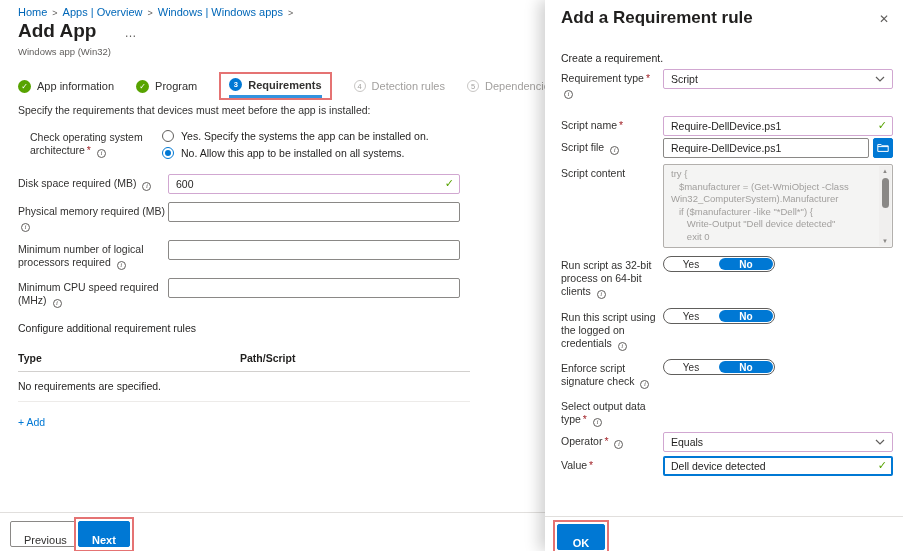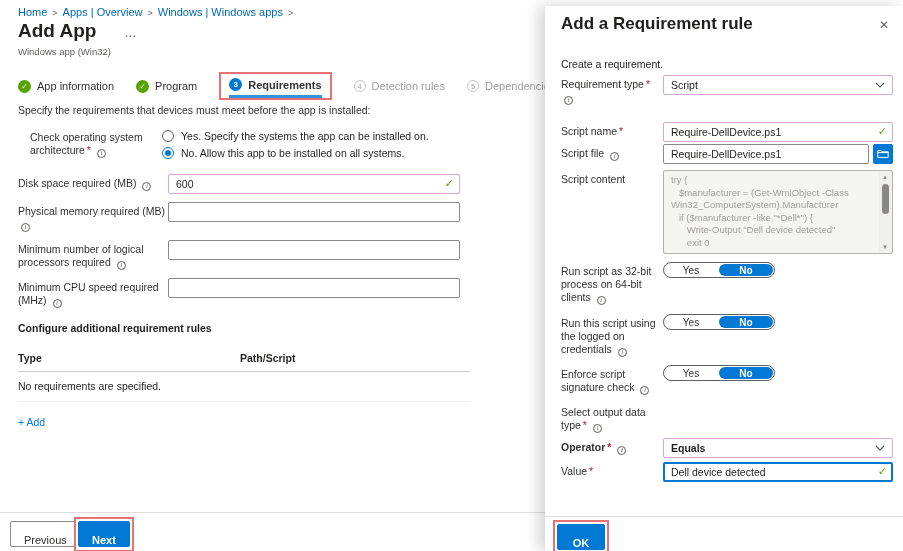--- a/index.html
+++ b/index.html
@@ -45,45 +45,45 @@
   .radio.sel::after { content:""; position:absolute; inset:2px; border-radius:50%; background:#0078d4; }
 
   .field { display:block; width:100%; height:20px; border:1px solid #8a8886; border-radius:2px;
            font-family:inherit; font-size:10.5px; color:#201f1e; padding:0 20px 0 7px; background:#fff; }
   .field.valid { border-color:#d1a7d1; }
   .field.focus { border:2px solid #0078d4; padding-left:6px; }
   .selbox { display:flex; align-items:center; justify-content:space-between; height:20px;
             border:1px solid #d1a7d1; border-radius:2px; padding:8px 7px; background:#fff; cursor:pointer; }
   .chk { position:absolute; right:6px; top:3px; color:#57a300; font-size:11px; font-weight:700; }
 
-  .rules-heading { margin-top:14px;font-weight:bold; }
+  .rules-heading { margin-top:14px; }
   .rules-head { display:flex; margin-top:12px; padding:6px 0 7px; border-bottom:1px solid #d2d0ce; font-weight:700; }
   .rules-col1 { width:222px; }
   .rules-row { padding:8px 0 9px; border-bottom:1px solid #edebe9; }
   .add-link { display:inline-block; margin-top:14px; color:#0078d4; cursor:pointer; }
 
   .left-footer { position:absolute; left:0; bottom:0; width:545px; height:39px; border-top:1px solid #e1dfdd; background:#fff; }
   .btn { height:20px; font-family:inherit; font-size:11px; padding:12px 13px; border:1px solid #8a8886;
          background:#fff; color:#323130; border-radius:2px; cursor:pointer; }
   .btn.primary { background:#0078d4; border-color:#0078d4; color:#fff; font-weight:600; }
   .red-wrap { display:inline-block; border:2px solid #e57373; padding:2px; background:#fff; }
   .prev-pos { position:absolute; left:10px; top:8px; }
   .next-pos { position:absolute; left:74px; top:4px; }
 
   
   .panel { position:absolute; top:0; left:545px; right:0; bottom:0; background:#fff; z-index:5;
-           box-shadow:-6px 0 14px rgba(0,0,0,0.18);margin-top:6px; }
+           box-shadow:-6px 0 14px rgba(0,0,0,0.18); }
   .panel-title { position:absolute; top:8px; left:16px; font-size:17px; font-weight:700; }
   .close { position:absolute; top:12px; right:14px; font-size:12px; color:#605e5c; cursor:pointer; }
   .panel-body { position:absolute; top:52px; left:16px; right:10px; font-size:10.5px; }
   .p-intro { margin-bottom:5px; }
   .prow { display:flex; }
   .p-lbl { width:102px; flex:none; padding-top:3px; line-height:13px; color:#323130; }
   .p-ctl { flex:1; position:relative; }
-  .mb4{margin-bottom:4px;font-weight:bold;} .mb17{margin-bottom:17px;} .mb2{margin-bottom:2px;} .mb6{margin-bottom:6px;}
+  .mb4{margin-bottom:4px;} .mb17{margin-bottom:17px;} .mb2{margin-bottom:2px;} .mb6{margin-bottom:6px;}
   .mb8{margin-bottom:8px;} .mb9{margin-bottom:9px;} .mb5{margin-bottom:5px;}
 
   .file-input { width:calc(100% - 24px); }
   .folder-btn { position:absolute; right:0; top:0; width:20px; height:20px; background:#0078d4;
                 border:1px solid #0078d4; border-radius:2px; display:flex; align-items:center; justify-content:center; cursor:pointer; }
 
   .script-box { height:84px; border:1px solid #b3b0ad; border-radius:2px; background:#f4f4f3; position:relative; overflow:hidden; }
   .script-text { position:absolute; inset:3px 17px 3px 7px; font-size:9.5px; line-height:12.5px;
                  color:#a19f9d; white-space:pre-wrap; overflow:hidden; }
   .sbar { position:absolute; top:1px; right:1px; bottom:1px; width:12px; background:#f0efee;

